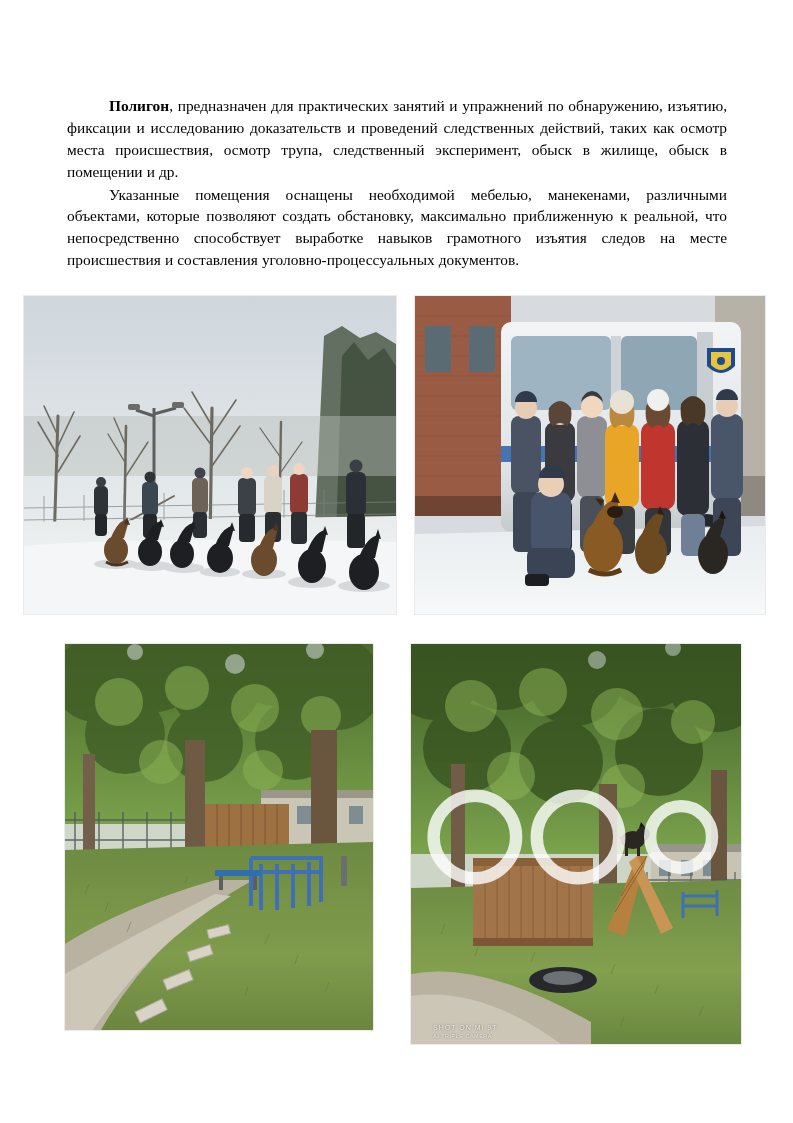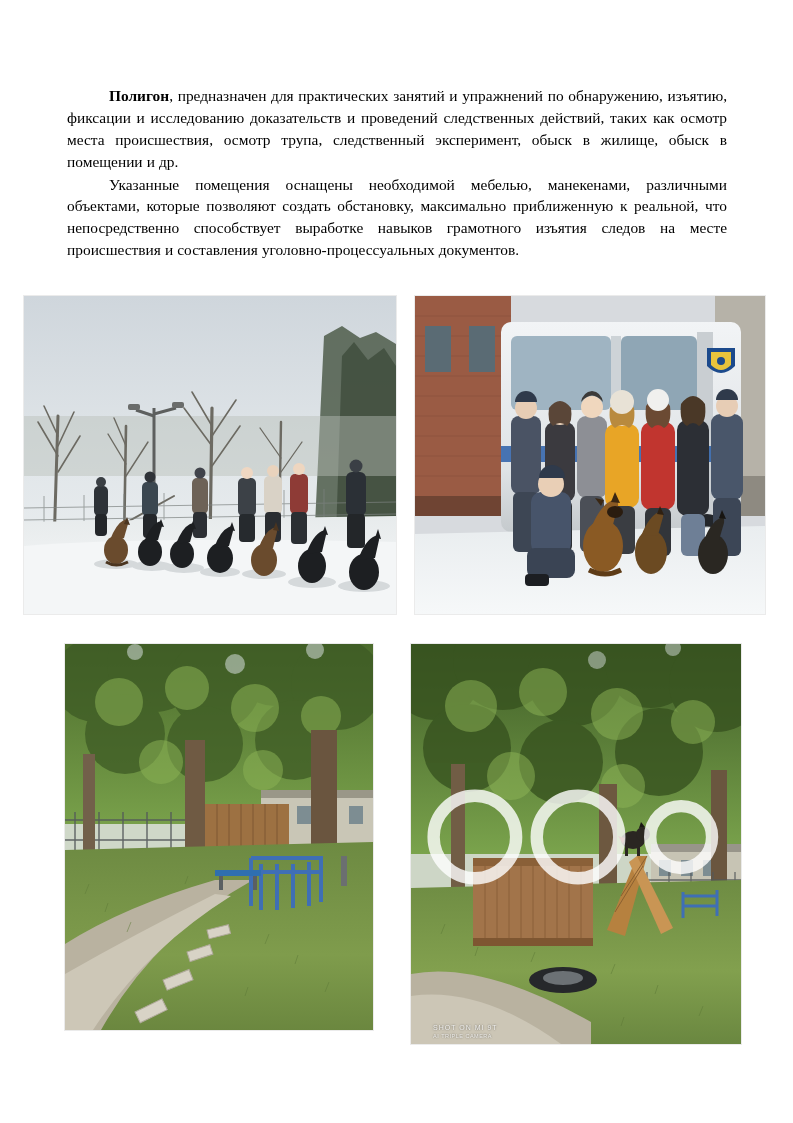--- a/index.html
+++ b/index.html
@@ -16,21 +16,21 @@
   }
   .page {
     position: relative;
     width: 793px;
     height: 1123px;
     background: #ffffff;
   }
   .text-block {
     position: absolute;
     left: 67px;
-    top: 85px;
+    top: 95px;
     width: 660px;
   }
   .para {
     margin: 0 0 1px 0;
     font-size: 15.4px;
     line-height: 1.42;
     text-align: justify;
     text-indent: 42px;
     word-spacing: 0.2px;
   }

